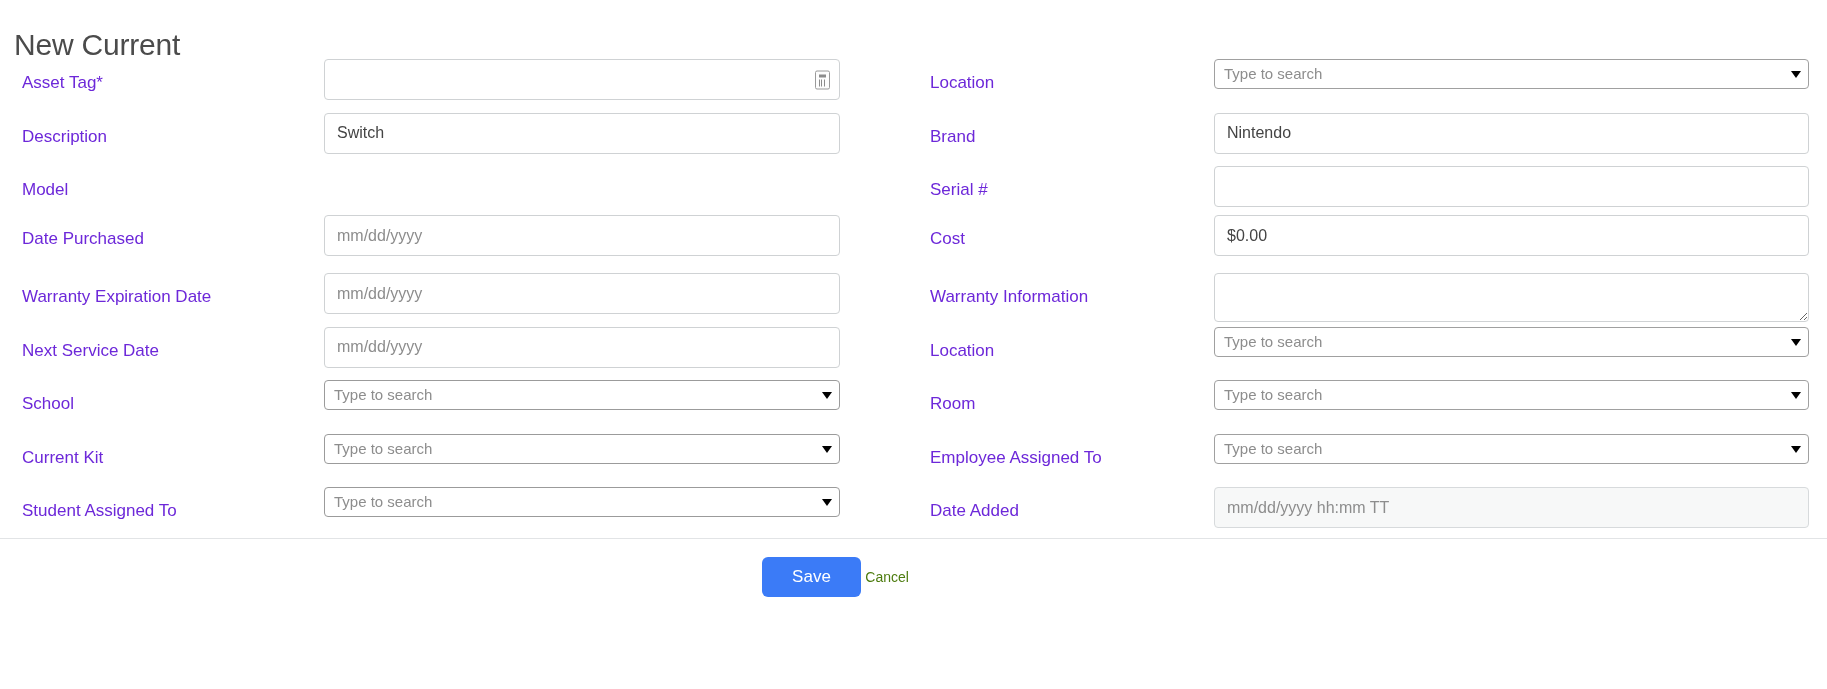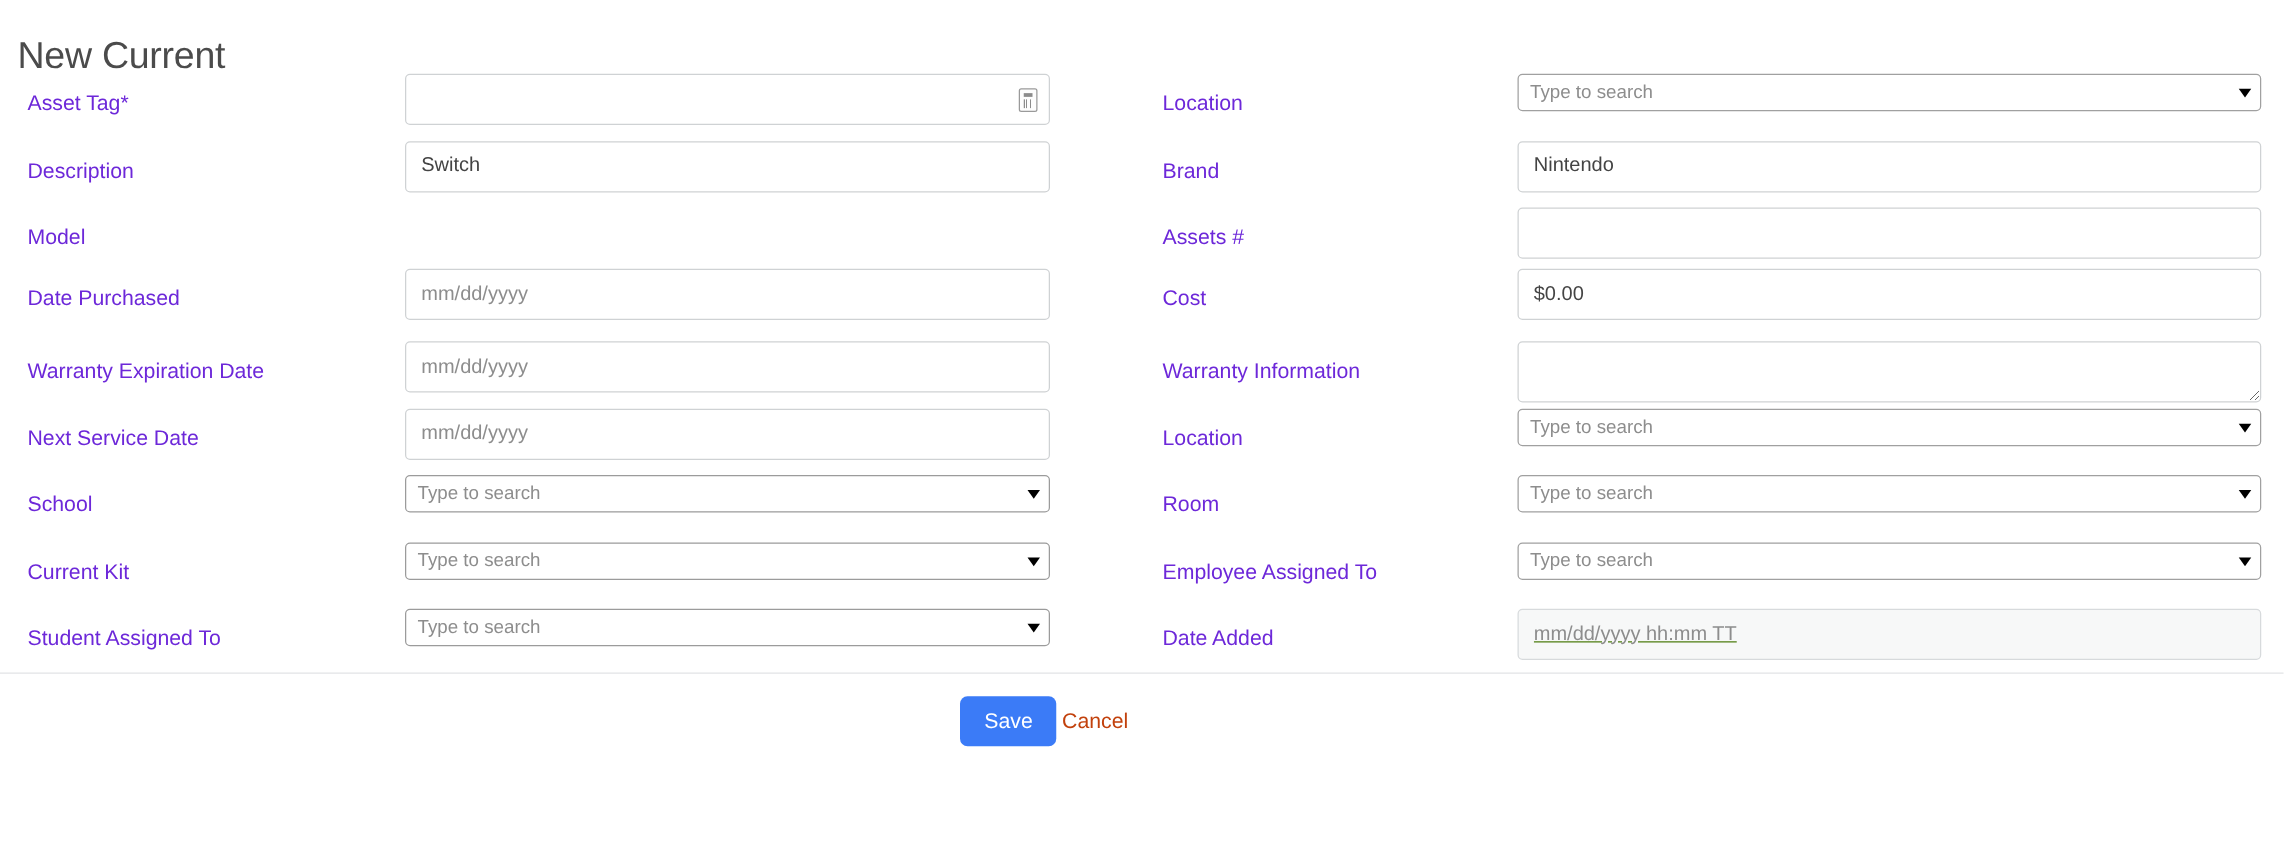--- a/index.html
+++ b/index.html
@@ -103,23 +103,22 @@
     background: #ffffff;
     border: 1px solid #cfd2d4;
     border-radius: 4px;
     outline: none;
     line-height: 39px;
   }
   .txt::placeholder { color: #8d8d8d; opacity: 1; }
   .txt:disabled,
   .txt.is-disabled {
     background: #f7f8f8;
-    color: #4d7c0f;
+    color: #8b5cf6;
     border-color: #d7dadc;
-    text-decoration: underline;
   }
 
   
   .input-with-icon { position: relative; }
   .input-with-icon .txt { padding-right: 38px; }
   .scan-icon {
     position: absolute;
     right: 10px;
     top: 50%;
     transform: translateY(-50%);
@@ -222,38 +221,38 @@
     left: 0;
     top: 18px;
     width: 1671px;
     text-align: center;
   }
   .btn-save {
     display: inline-block;
     vertical-align: middle;
     min-width: 66px;
     height: 40px;
-    padding: 0 19px;
+    padding: 0 30px;
     background: #3b7bf7;
     color: #ffffff;
     font-family: "Liberation Sans", sans-serif;
     font-size: 17px;
     border: none;
     border-radius: 6px;
     cursor: pointer;
     line-height: 40px;
   }
   .btn-cancel {
     display: inline-block;
     vertical-align: middle;
     background: transparent;
     border: none;
-    color: #c2410c;
+    color: #4d7c0f;
     font-family: "Liberation Sans", sans-serif;
-    font-size: 17px;
+    font-size: 14px;
     cursor: pointer;
     padding: 0;
     line-height: 40px;
   }
 </style>
 </head>
 <body>
 
 <div class="page">
 
@@ -304,21 +303,21 @@
           </div>
         </div>
         <div class="form-row" style="top: 107px;">
           <div class="col-left">
             <div class="field">
               <label class="field-label">Model</label>
             </div>
           </div>
           <div class="col-right">
             <div class="field">
-              <label class="field-label">Assets #</label>
+              <label class="field-label">Serial #</label>
               <div class="control">
                 <input type="text" class="txt" style="">
               </div>
             </div>
           </div>
         </div>
         <div class="form-row" style="top: 156px;">
           <div class="col-left">
             <div class="field">
               <label class="field-label">Date Purchased</label>

